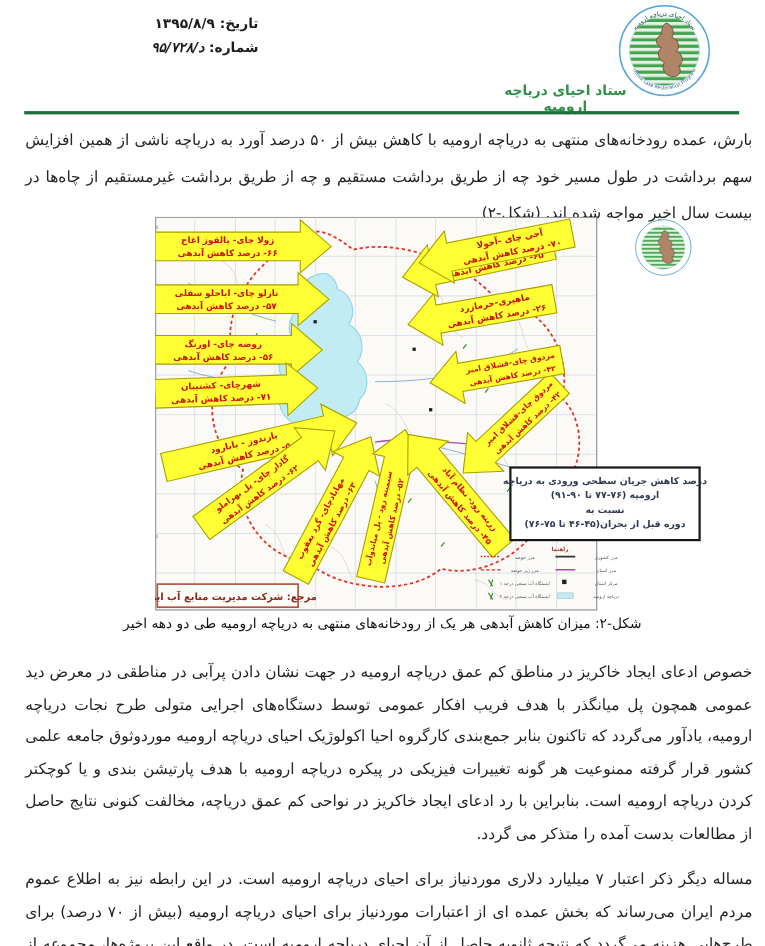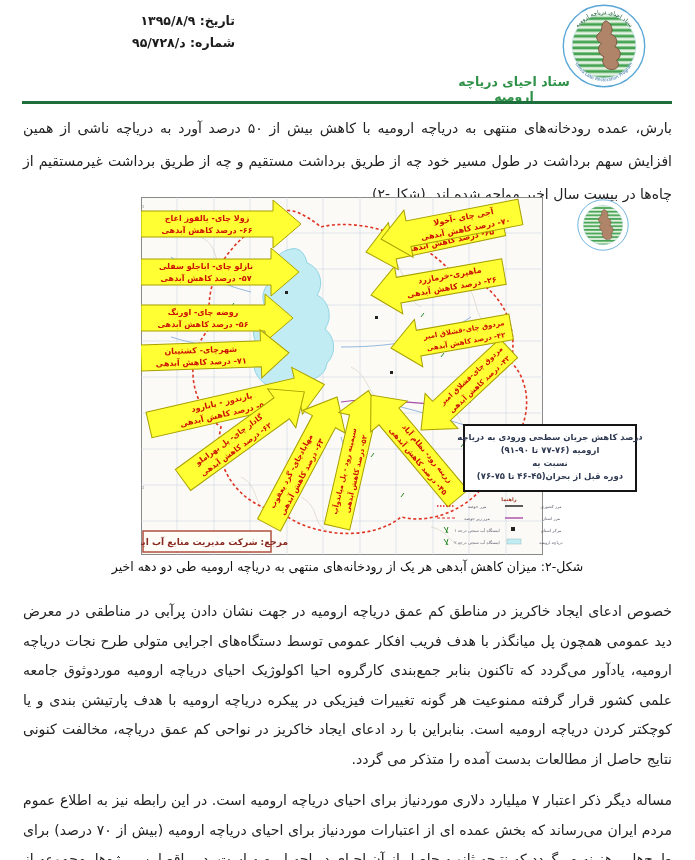--- a/index.html
+++ b/index.html
@@ -3,28 +3,28 @@
 <meta charset="utf-8">
 <style>
   html,body{margin:0;padding:0;background:#ffffff;}
   .page{
     position:relative;width:695px;height:860px;overflow:hidden;background:#ffffff;
     font-family:"DejaVu Sans",sans-serif;direction:rtl;color:#1c1c1c;
   }
   
   .meta{position:absolute;top:10px;left:30px;width:205px;
         font-size:12.5px;font-weight:bold;line-height:22px;}
-  .num-ltr{unicode-bidi:isolate;}
+  .num-ltr{unicode-bidi:isolate;font-style:italic;}
   
   .logo-main{position:absolute;top:4px;left:562px;width:84px;height:84px;}
   .org-name{position:absolute;top:74px;left:438px;width:152px;text-align:center;
             color:#2e9147;font-weight:bold;font-size:12.5px;}
   .rule{position:absolute;top:101px;left:22px;width:650px;height:2.5px;background:#1f6f3c;}
   
-  .para{position:absolute;left:23px;right:23px;text-align:justify;font-size:14px;color:#222;}
+  .para{position:absolute;left:23px;right:11px;text-align:justify;font-size:14px;color:#222;}
   .p1{top:112px;line-height:33px;}
   .p2{top:597px;line-height:29.5px;}
   .p3{top:786px;line-height:29.5px;}
   
   .figure{position:absolute;top:197px;left:105px;width:515px;height:360px;padding-left:36px;}
   .caption{position:absolute;top:559px;left:0;width:695px;text-align:center;
            font-size:12.5px;font-weight:normal;color:#111;}
   
   .svg-ar{direction:rtl;}
   text{font-family:"DejaVu Sans",sans-serif;}

